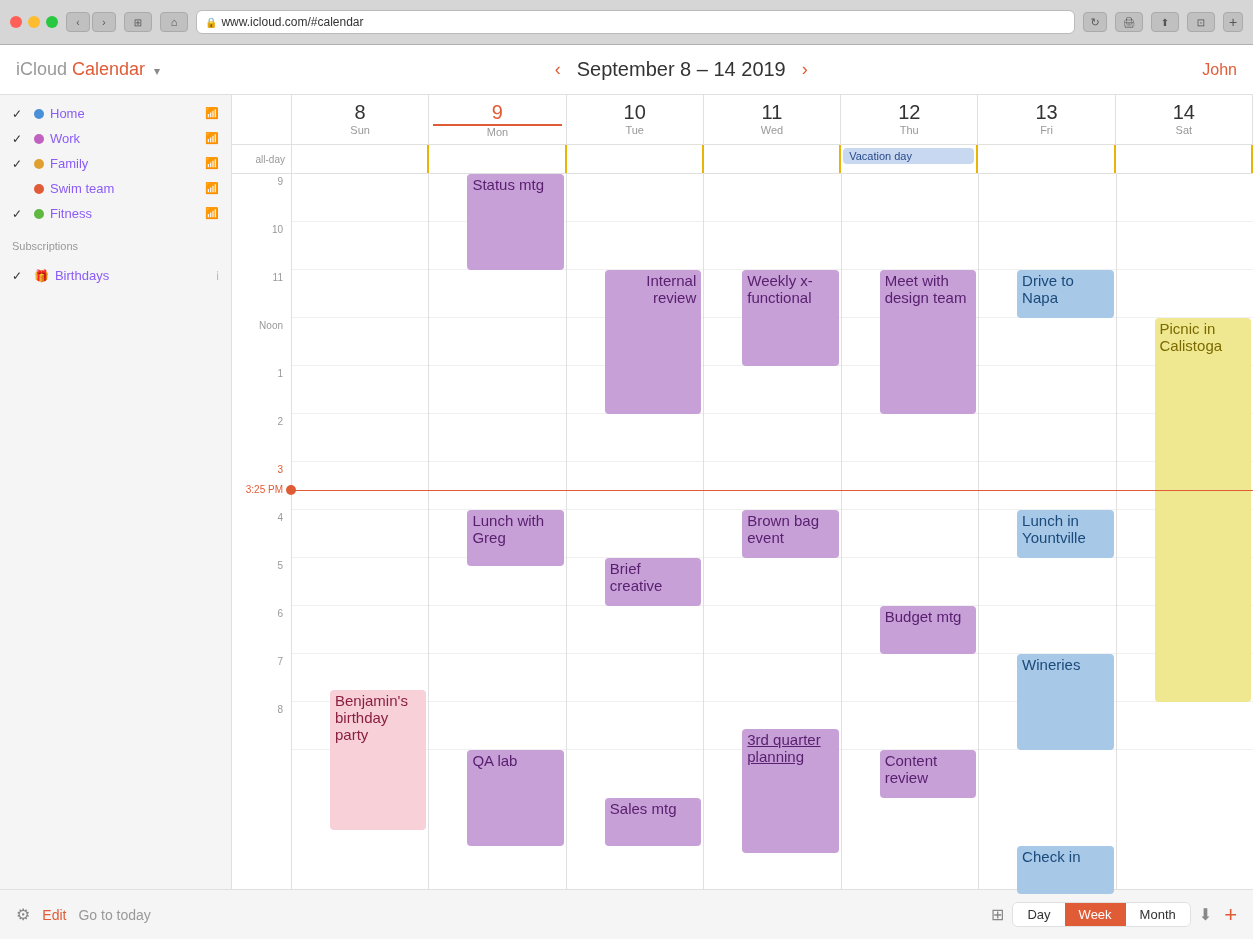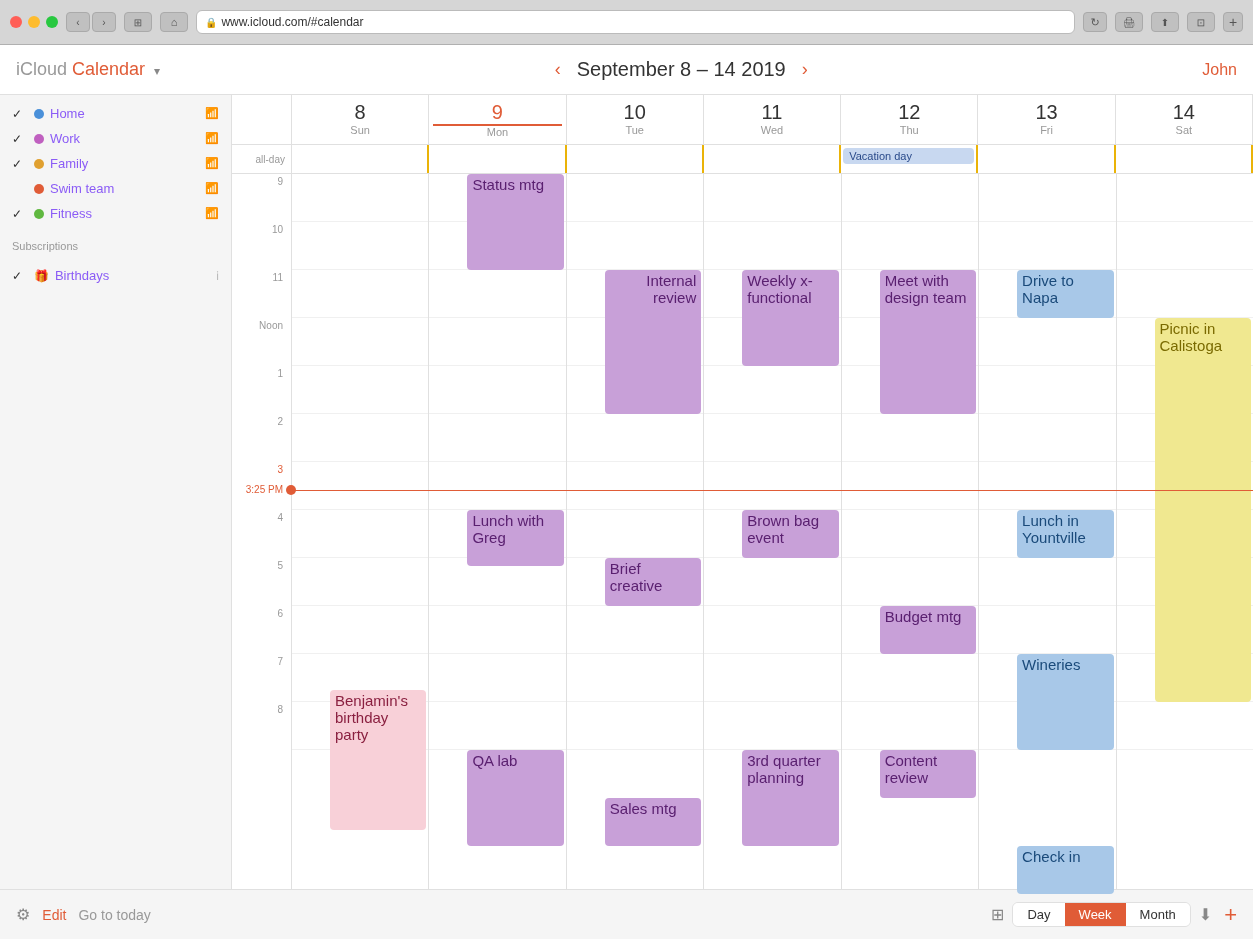--- a/index.html
+++ b/index.html
@@ -343,21 +343,21 @@
               <div class="hour-line"></div>
                 <div class="hour-line"></div>
               <div class="hour-line"></div>
                 <div class="hour-line"></div>
               <div class="hour-line"></div>
                 <div class="hour-line"></div>
               <div class="hour-line"></div>
                 <div class="hour-line"></div>
               <div class="event ev-purple" style="top:96px;height:96px;">Weekly x-functional</div>
               <div class="event ev-purple" style="top:336px;height:48px;">Brown bag event</div>
-              <div class="event ev-purple" style="top:576px;height:96px;">3rd quarter planning</div>
+              <div class="event ev-purple" style="top:555px;height:124px;text-decoration:underline;">3rd quarter planning</div>
 
             </div>
 
             <div class="day-column">
               <div class="hour-line"></div>
                 <div class="hour-line"></div>
               <div class="hour-line"></div>
                 <div class="hour-line"></div>
               <div class="hour-line"></div>
                 <div class="hour-line"></div>

